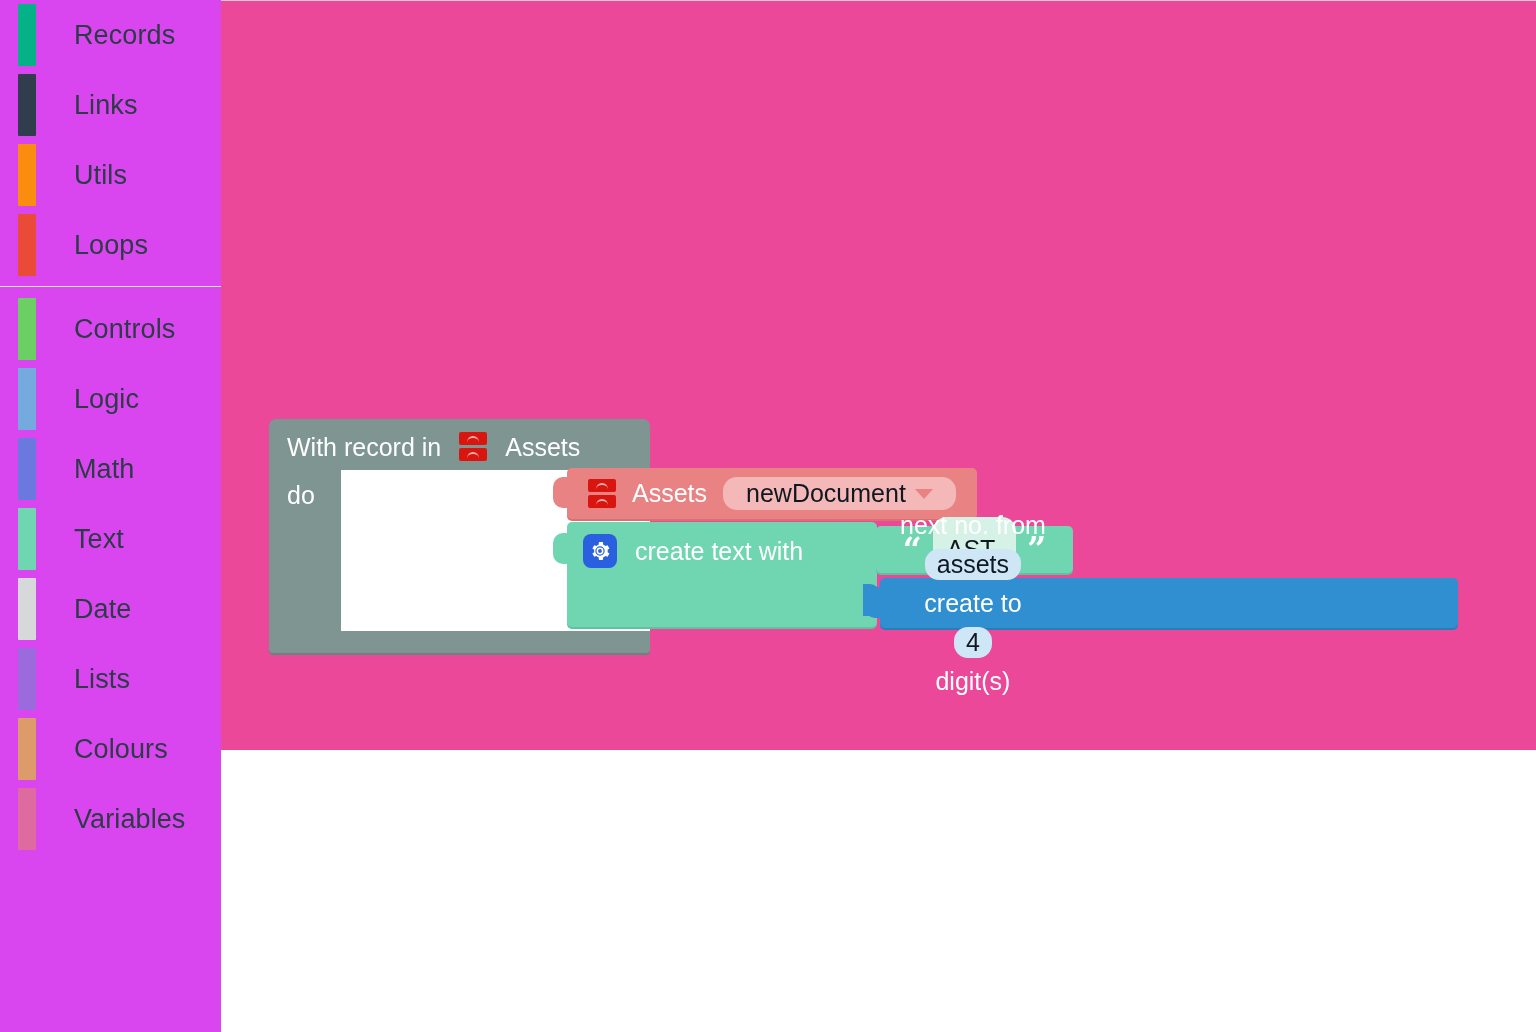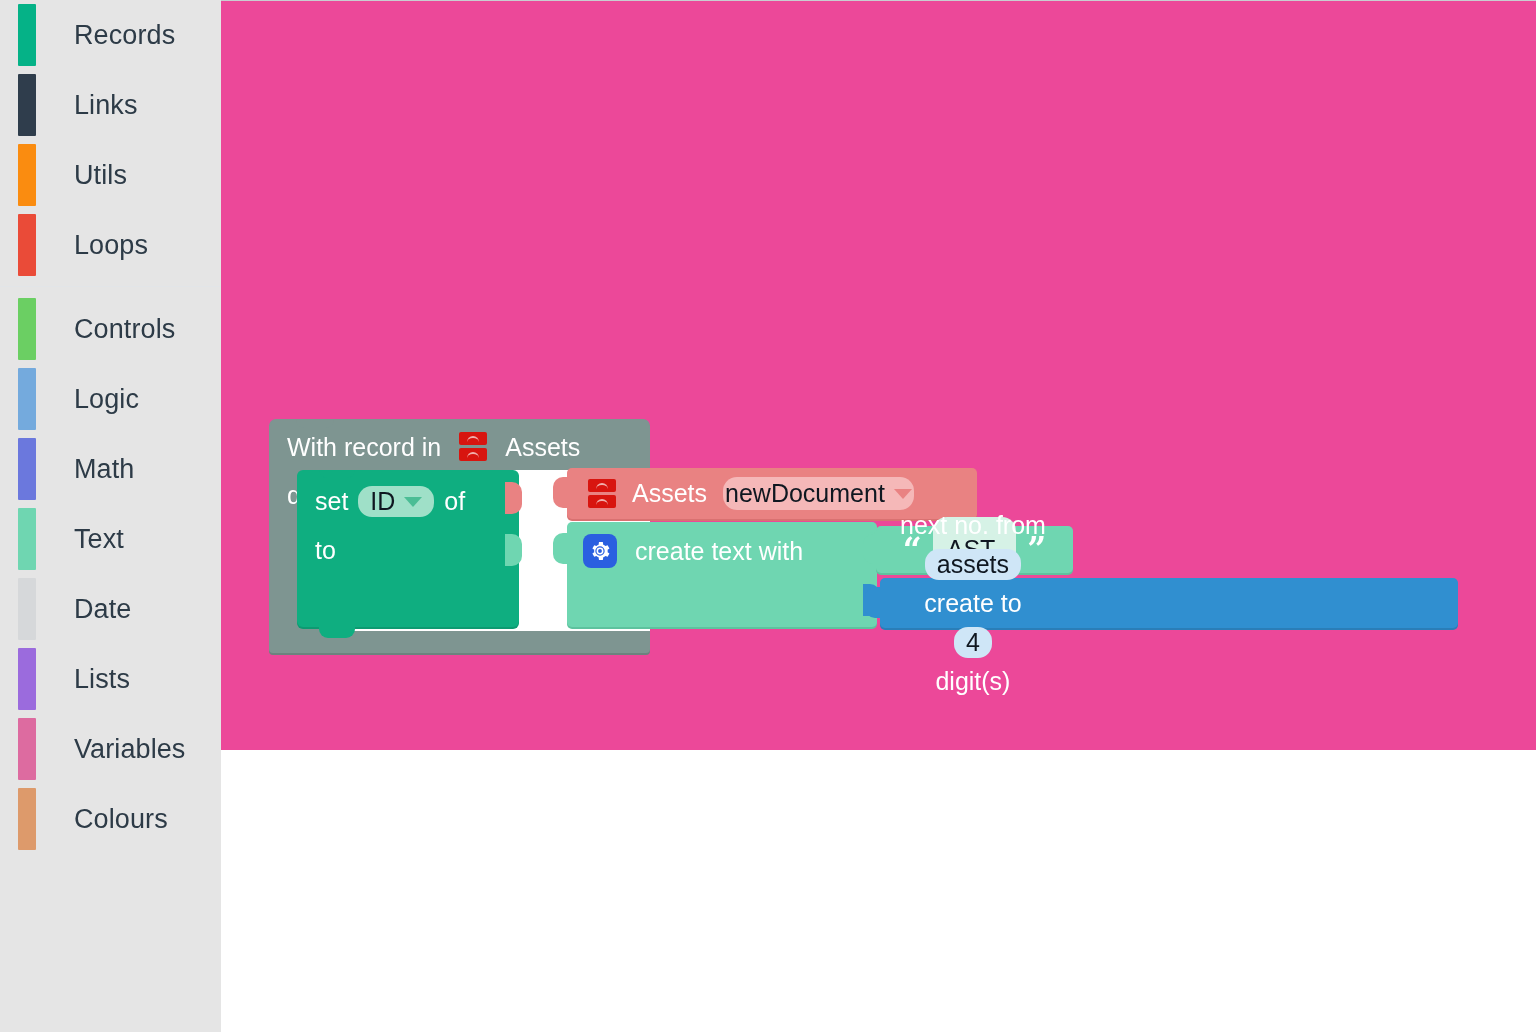--- a/index.html
+++ b/index.html
@@ -19,21 +19,21 @@
     background: #ffffff;
   }
 
   
   #toolbox {
     position: absolute;
     left: 0;
     top: 0;
     width: 221px;
     height: 1032px;
-    background: #e5e5e5;
+    background: #d946ef;
     box-sizing: border-box;
   }
 
   .tb-group { width: 100%; }
 
   .tb-sep {
     height: 1px;
     background: #e2e5e8;
     margin: 6px 0 7px 0;
     width: 100%;
@@ -398,76 +398,56 @@
       </div>
       <div class="tb-item">
         <span class="tb-swatch" style="background:#d6d8da"></span>
         <span class="tb-label">Date</span>
       </div>
       <div class="tb-item">
         <span class="tb-swatch" style="background:#9b6bdd"></span>
         <span class="tb-label">Lists</span>
       </div>
       <div class="tb-item">
+        <span class="tb-swatch" style="background:#dd9a6b"></span>
+        <span class="tb-label">Colours</span>
+      </div>
+      <div class="tb-item">
         <span class="tb-swatch" style="background:#dd6ba0"></span>
         <span class="tb-label">Variables</span>
-      </div>
-      <div class="tb-item">
-        <span class="tb-swatch" style="background:#dd9a6b"></span>
-        <span class="tb-label">Colours</span>
       </div>
     </div>
   </div>
 
   <div id="workspace">
 
     <div id="blk-with">
       <span class="top-notch"></span>
       <div class="hdr">
         <span class="blk-text">With record in</span>
         <span class="rec-icon">
             <i></i>
             <i></i>
           </span>
         <span class="blk-text">Assets</span>
       </div>
       <span class="blk-text do-label">do</span>
       <span class="c-gap"></span>
     </div>
 
-    <div id="blk-set">
-      <span class="top-notch"></span>
-      <span class="bot-notch"></span>
-
-      <div class="row1">
-        <span class="blk-text">set</span>
-        <span class="field" style="background:#9fe0c8">
-          <span>ID</span>
-          <span class="caret" style="border-top:10px solid #4bbd95"></span>
-        </span>
-        <span class="blk-text">of</span>
-      </div>
-
-      <div class="row2">
-        <span class="blk-text">to</span>
-      </div>
-
-      <span class="plug" style="right:-3px; top:12px; background:#e98282;"></span>
-      <span class="plug" style="right:-3px; top:64px; background:#6fd6b1;"></span>
-    </div>
 
     <div id="blk-assets">
       <span class="notch-in"></span>
       <div class="inner">
         <span class="rec-icon">
             <i></i>
             <i></i>
           </span>
         <span class="blk-text">Assets</span>
-        <span class="field" style="background:#f5b8b8; padding:4px 2px;text-align:right;">
+        <span class="field" style="background:#f5b8b8; padding:4px 23px;text-align:right;">
           <span>newDocument</span>
           <span class="caret" style="border-top:10px solid #e98282"></span>
         </span>
       </div>
     </div>
 
     <div id="blk-create">
       <span class="notch-in"></span>
       <div class="inner">
         <span class="gear-icon">

